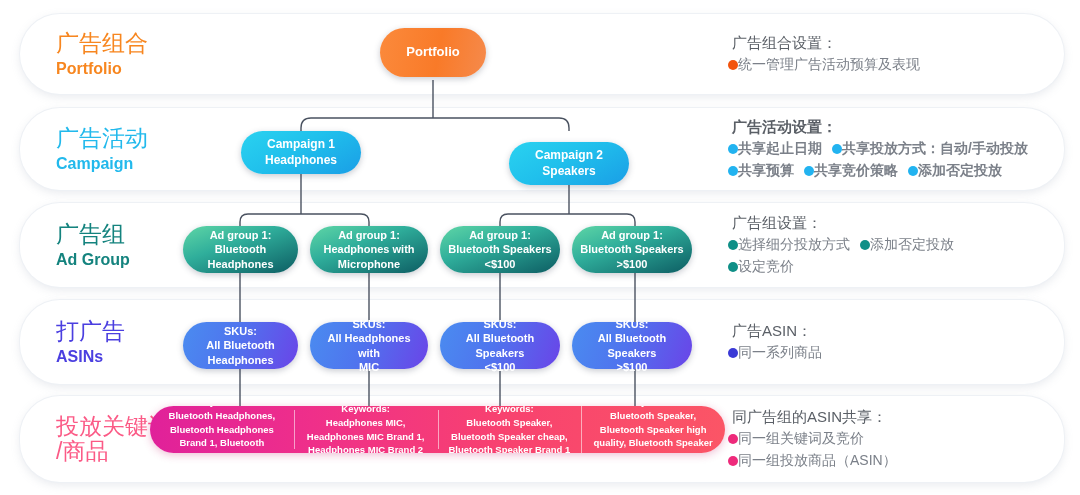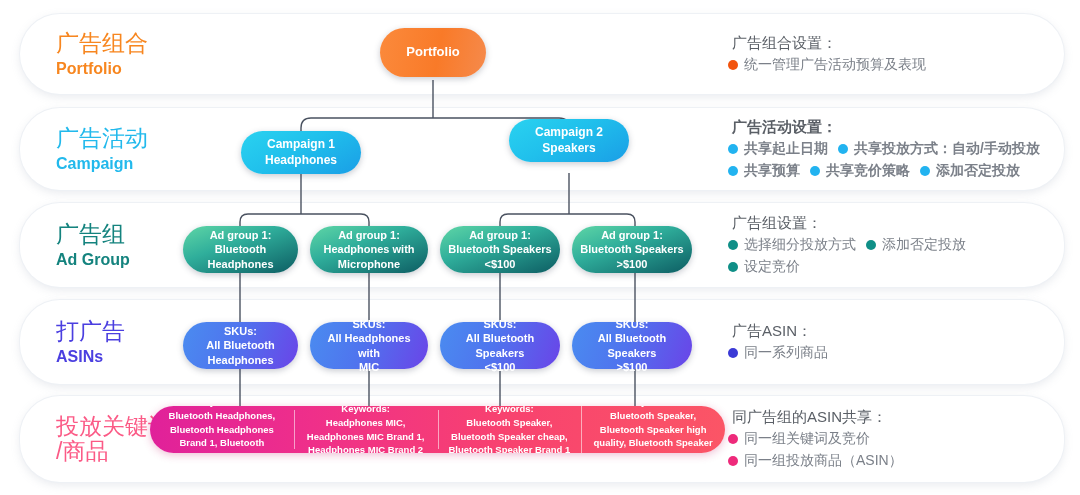--- a/index.html
+++ b/index.html
@@ -32,21 +32,21 @@
 
   
   .legend{
     position:absolute;
     display:flex;flex-direction:column;justify-content:center;
     gap:3px;
   }
   .legend .ltitle{font-size:15px;color:#5a5f66;line-height:1.25;padding-left:4px;}
   .legend .lrow{display:flex;flex-wrap:wrap;align-items:center;gap:0px;}
   .legend .litem{
-    display:inline-flex;align-items:center;gap:6px;
+    display:inline-flex;align-items:center;gap:0;
     font-size:14px;color:#7b8089;line-height:1.35;
     margin-right:10px;white-space:nowrap;
   }
   .dot{width:10px;height:10px;border-radius:50%;display:inline-block;flex:none;}
 
   
   .node{
     position:absolute;
     border-radius:999px;
     color:#fff;
@@ -169,21 +169,21 @@
   </div>
 
   <div class="node n-portfolio" style="left:380px;top:28px;width:106px;height:49px;">
     <span>Portfolio</span>
   </div>
 
   <div class="node n-campaign" style="left:241px;top:131px;width:120px;height:43px;flex-direction:column;">
     <span>Campaign 1</span>
     <span>Headphones</span>
   </div>
-  <div class="node n-campaign" style="left:509px;top:119px;width:120px;height:43px;flex-direction:column;">
+  <div class="node n-campaign" style="left:509px;top:142px;width:120px;height:43px;flex-direction:column;">
     <span>Campaign 2</span>
     <span>Speakers</span>
   </div>
 
   <div class="node n-adgroup" style="left:183px;top:226px;width:115px;height:47px;flex-direction:column;">
     <span>Ad group 1:</span>
     <span>Bluetooth</span>
     <span>Headphones</span>
   </div>
   <div class="node n-adgroup" style="left:310px;top:226px;width:118px;height:47px;flex-direction:column;">

